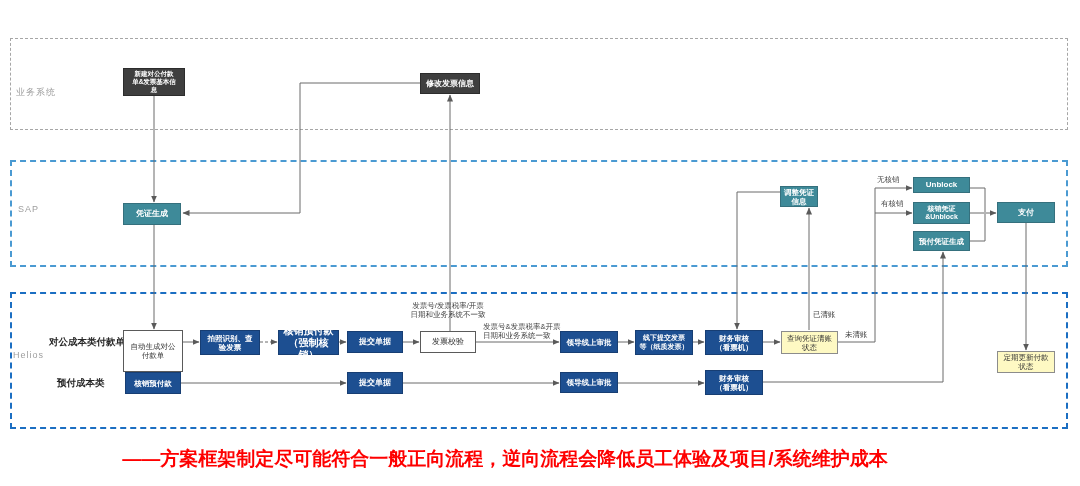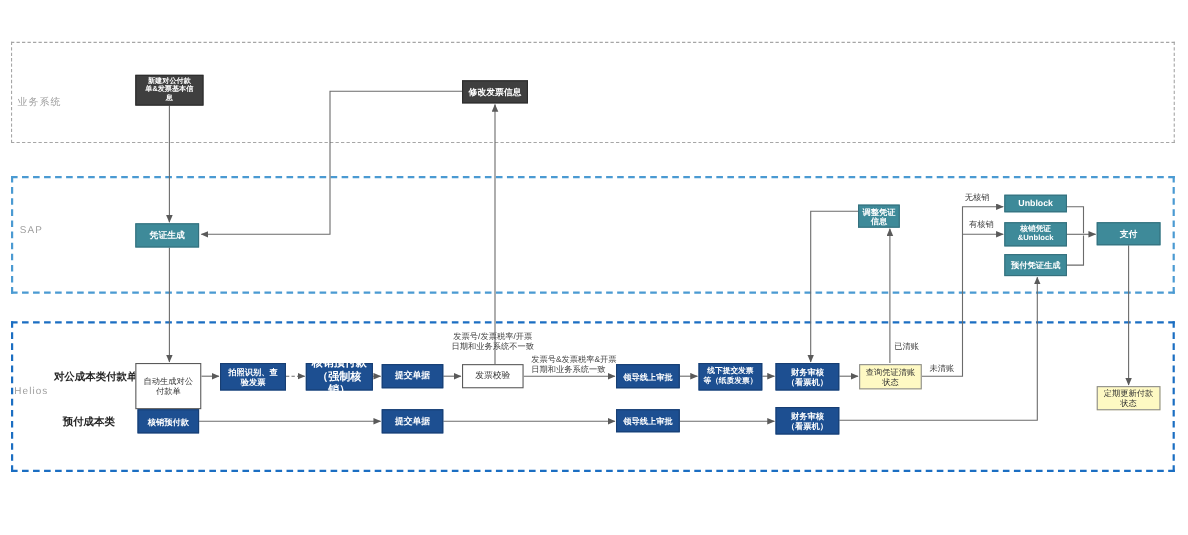--- a/index.html
+++ b/index.html
@@ -120,14 +120,15 @@
 
   <div class="edge-label" style="left:400px;top:301px;width:96px;text-align:center">发票号/发票税率/开票
 日期和业务系统不一致</div>
   <div class="edge-label" style="left:483px;top:322px;width:102px">发票号&amp;发票税率&amp;开票
 日期和业务系统一致</div>
   <div class="edge-label" style="left:813px;top:310px">已清账</div>
   <div class="edge-label" style="left:845px;top:330px">未清账</div>
   <div class="edge-label" style="left:877px;top:175px">无核销</div>
   <div class="edge-label" style="left:881px;top:199px">有核销</div>
 
+  <div class="footer-note">——方案框架制定尽可能符合一般正向流程，逆向流程会降低员工体验及项目/系统维护成本</div>
 
 </div>
 
 </body></html>

